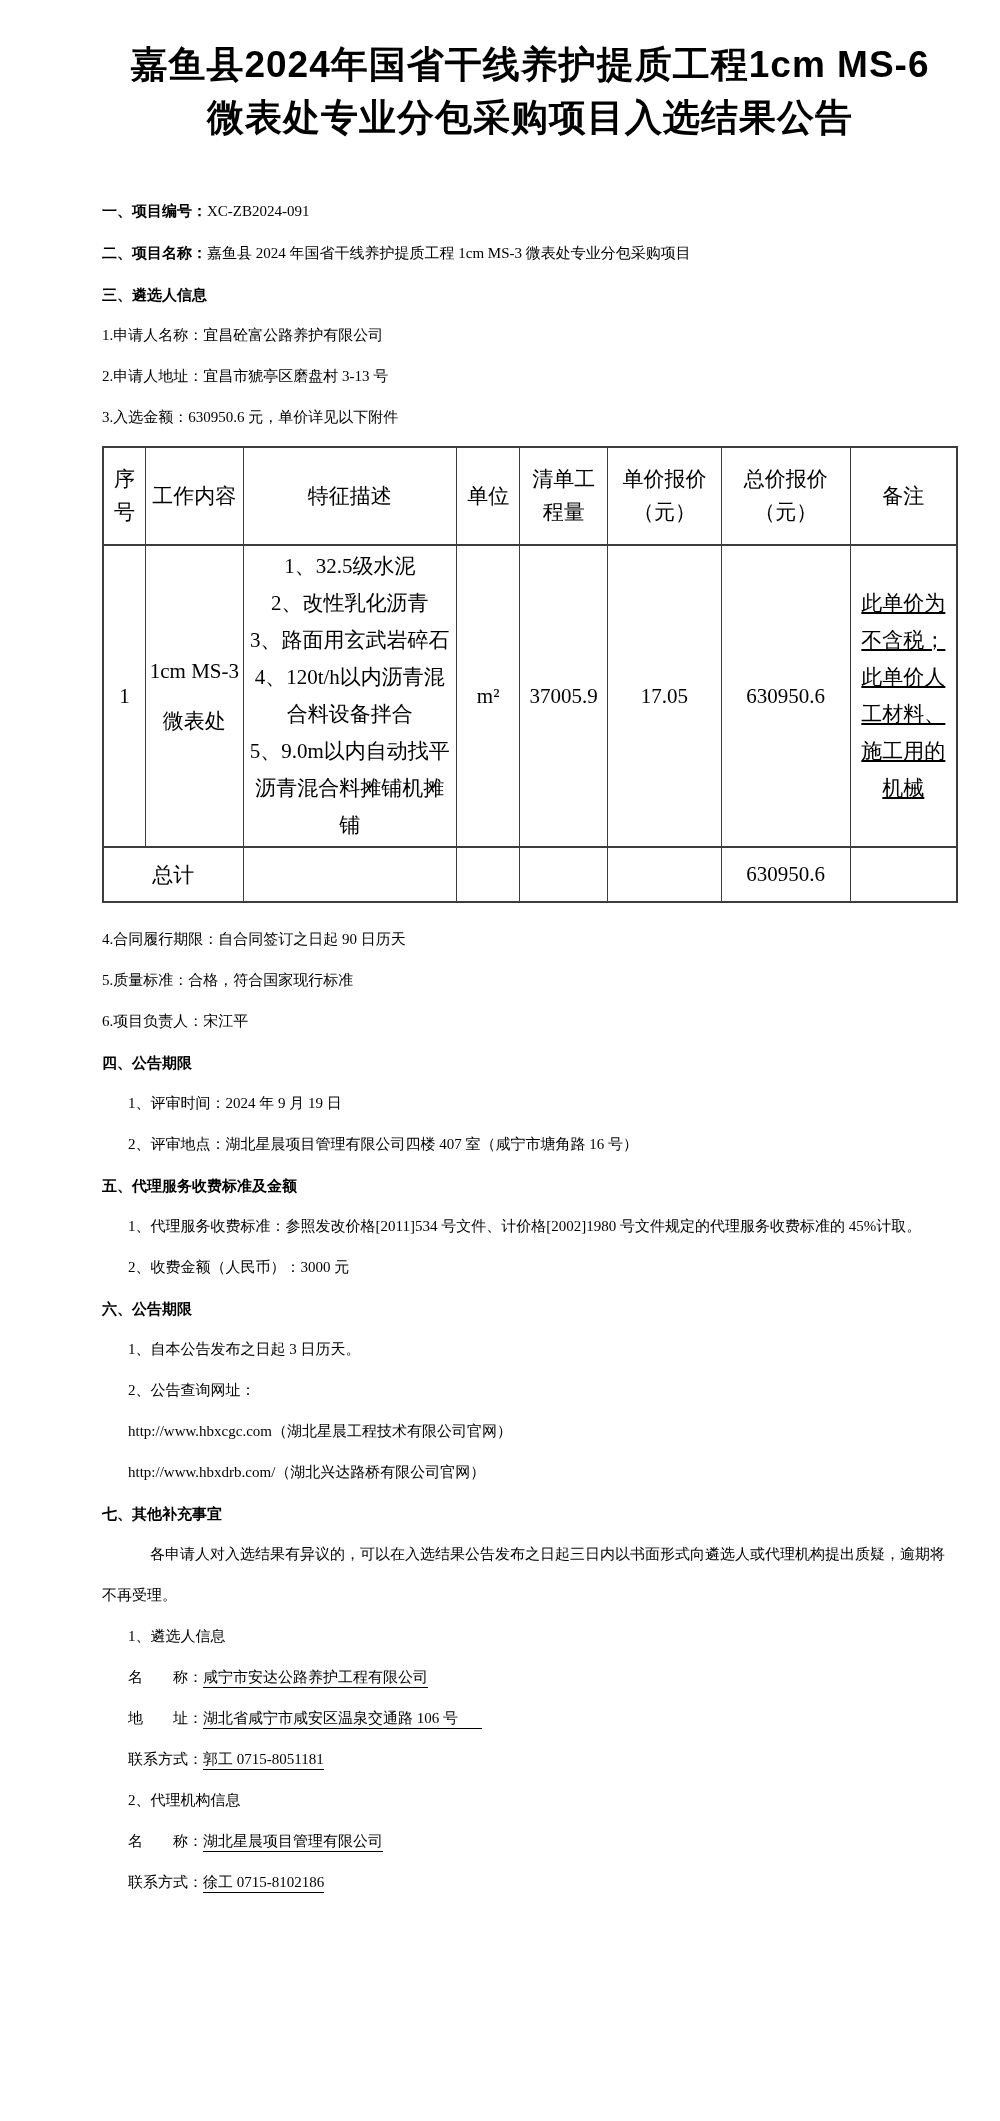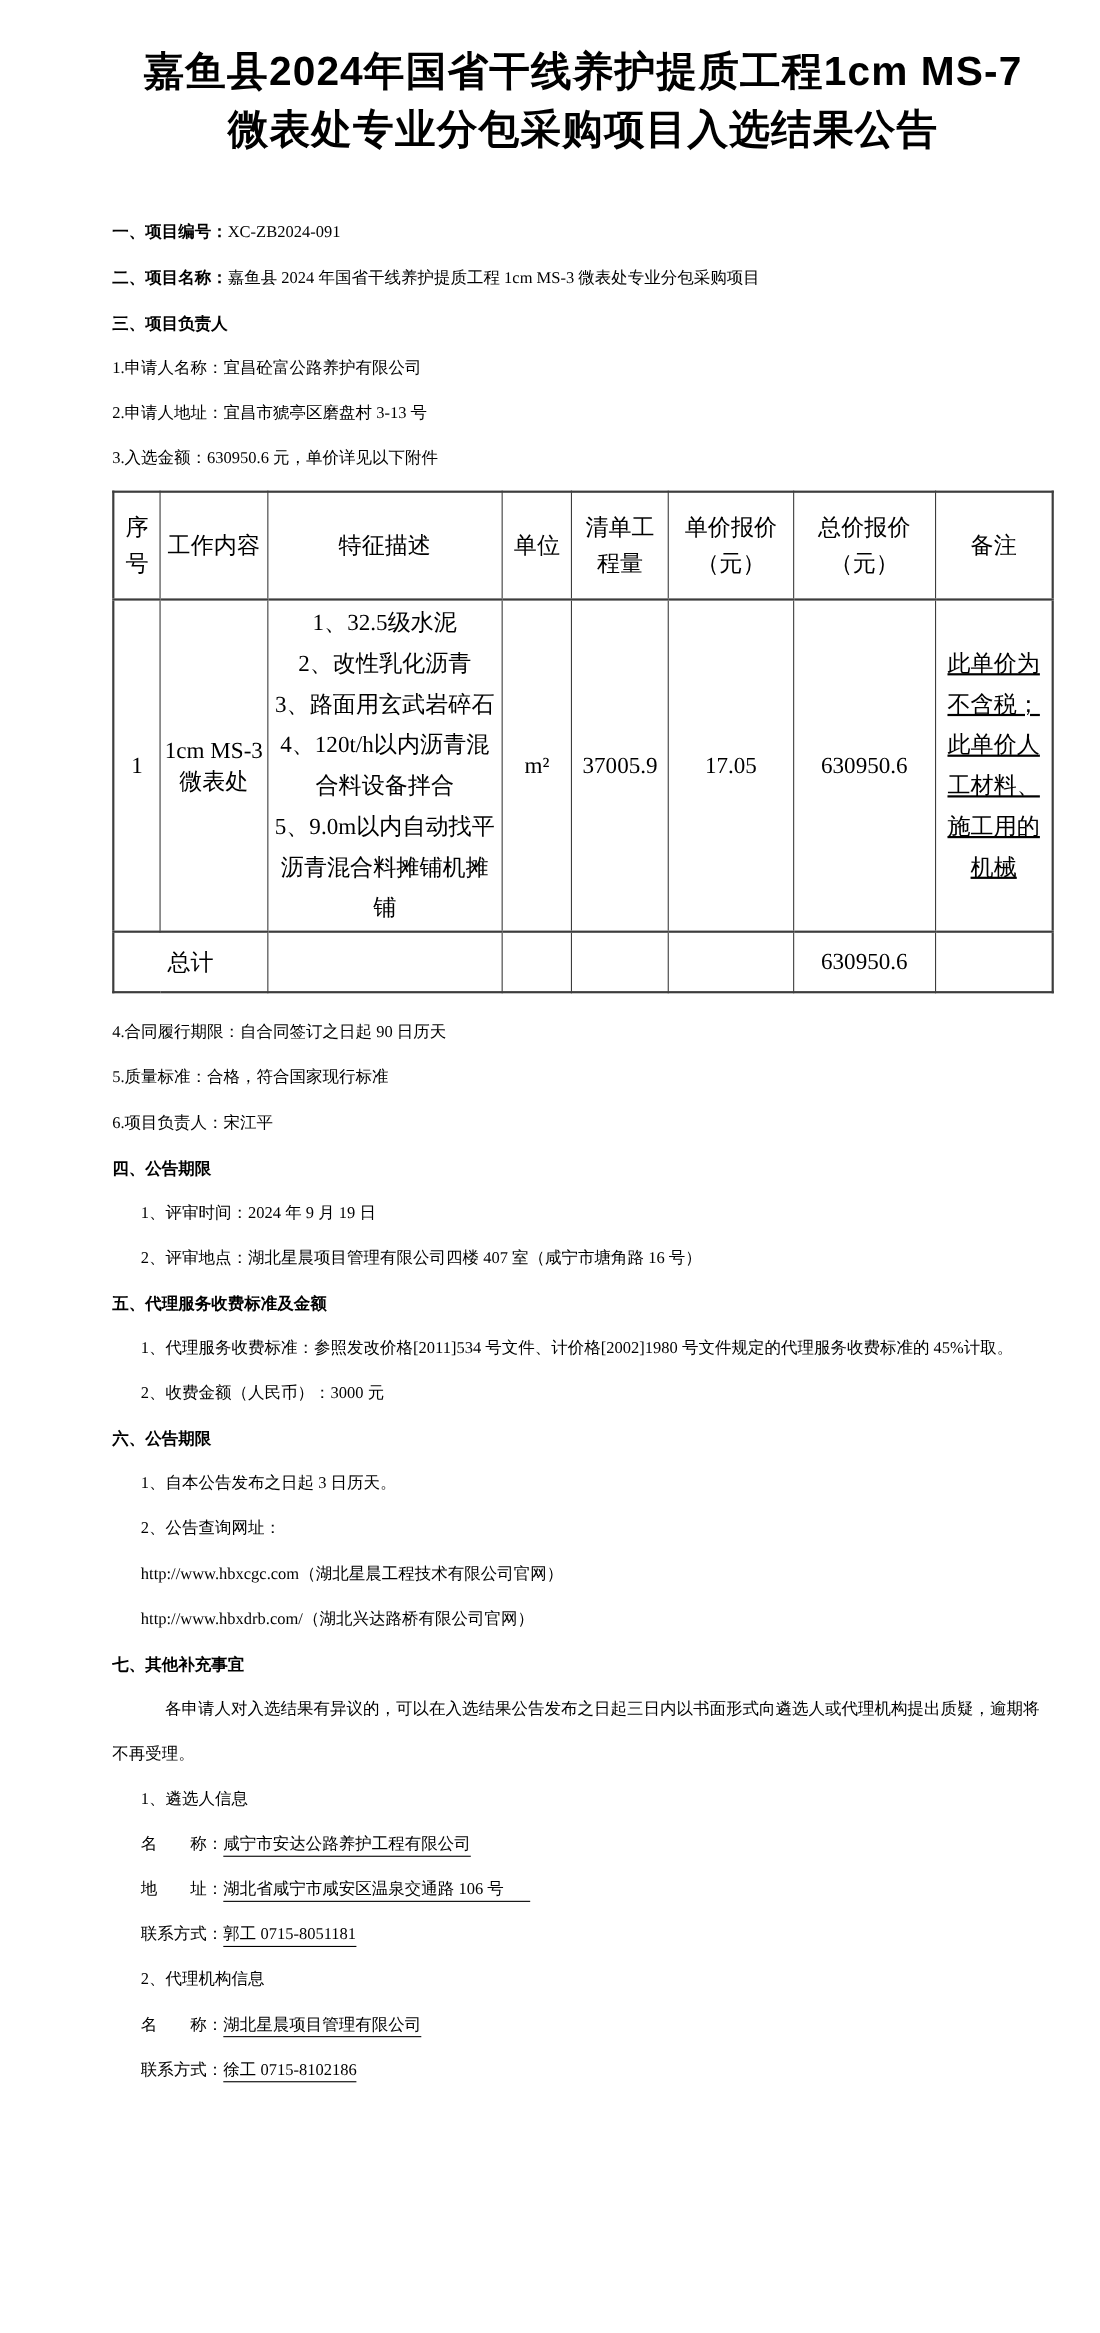--- a/index.html
+++ b/index.html
@@ -30,39 +30,39 @@
   }
   .result th, .result td {
     border:1px solid #3d3d3d; font-weight:normal; font-size:21px;
     text-align:center; vertical-align:middle; padding:2px; overflow:hidden;
   }
   .result thead th {
     height:92px; line-height:33px; white-space:pre-line;
     border-bottom:2px solid #3d3d3d;
   }
   .features-cell { text-align:left; padding:14px 8px 14px 12px; line-height:37px; }
-  .work-cell { line-height:28px; }
+  .work-cell { line-height:50px; }
   .remark-cell { text-align:left; line-height:37px; padding:6px 3px 6px 7px;text-decoration:underline; }
   .total-row td { border-top:2px solid #3d3d3d; height:49px; }
 </style>
 </head>
 <body>
 
 <div class="page">
 
   <h1 class="doc-title">
-    <span>嘉鱼县2024年国省干线养护提质工程1cm MS-7</span>
+    <span>嘉鱼县2024年国省干线养护提质工程1cm MS-6</span>
     <span>微表处专业分包采购项目入选结果公告</span>
   </h1>
 
   <p class="line"><span class="hd">一、项目编号：</span><span>XC-ZB2024-091</span></p>
 
   <p class="line"><span class="hd">二、项目名称：</span><span>嘉鱼县 2024 年国省干线养护提质工程 1cm MS-3 微表处专业分包采购项目</span></p>
 
-  <p class="line hd">三、项目负责人</p>
+  <p class="line hd">三、遴选人信息</p>
 
   <p class="line">1.申请人名称：宜昌砼富公路养护有限公司</p>
   <p class="line">2.申请人地址：宜昌市猇亭区磨盘村 3-13 号</p>
   <p class="line">3.入选金额：630950.6 元，单价详见以下附件</p>
 
   <table class="result">
     <colgroup>
       <col style="width:5%">
         <col style="width:11.4%">
         <col style="width:25%">

